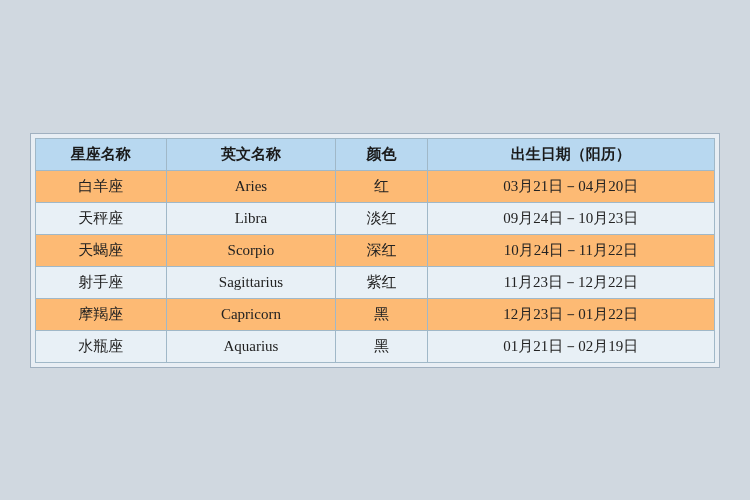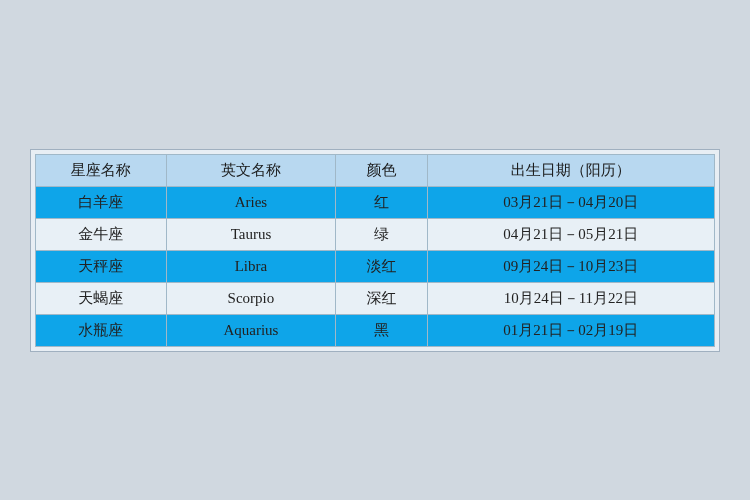--- a/index.html
+++ b/index.html
@@ -34,26 +34,26 @@
       text-align: center;
       padding: 6px 10px;
       font-size: 15px;
       color: #222;
       white-space: nowrap;
     }
 
     thead th {
       background-color: #b8d8f0;
       color: #1a1a1a;
-      font-weight: normal;
+      font-weight: bold;
       font-size: 15px;
     }
 
     tbody tr {
-      background-color: #0ea5e9;
+      background-color: #fdba74;
     }
 
     tbody tr:nth-child(even) {
       background-color: #e8f0f6;
     }
 
     td:nth-child(1) {
       width: 100px;
     }
     td:nth-child(2) {
@@ -80,38 +80,44 @@
       </tr>
     </thead>
     <tbody id="table-body">
     <tr>
           <td>白羊座</td>
           <td>Aries</td>
           <td>红</td>
           <td>03月21日－04月20日</td>
         </tr>
         <tr>
-          <td>金牛座</td>
-          <td>Taurus</td>
-          <td>绿</td>
-          <td>04月21日－05月21日</td>
-        </tr>
-        <tr>
           <td>天秤座</td>
           <td>Libra</td>
           <td>淡红</td>
           <td>09月24日－10月23日</td>
         </tr>
         <tr>
           <td>天蝎座</td>
           <td>Scorpio</td>
           <td>深红</td>
           <td>10月24日－11月22日</td>
         </tr>
         <tr>
+          <td>射手座</td>
+          <td>Sagittarius</td>
+          <td>紫红</td>
+          <td>11月23日－12月22日</td>
+        </tr>
+        <tr>
+          <td>摩羯座</td>
+          <td>Capricorn</td>
+          <td>黑</td>
+          <td>12月23日－01月22日</td>
+        </tr>
+        <tr>
           <td>水瓶座</td>
           <td>Aquarius</td>
           <td>黑</td>
           <td>01月21日－02月19日</td>
         </tr>
       </tbody>
   </table>
 </div>
 
 </body></html>

